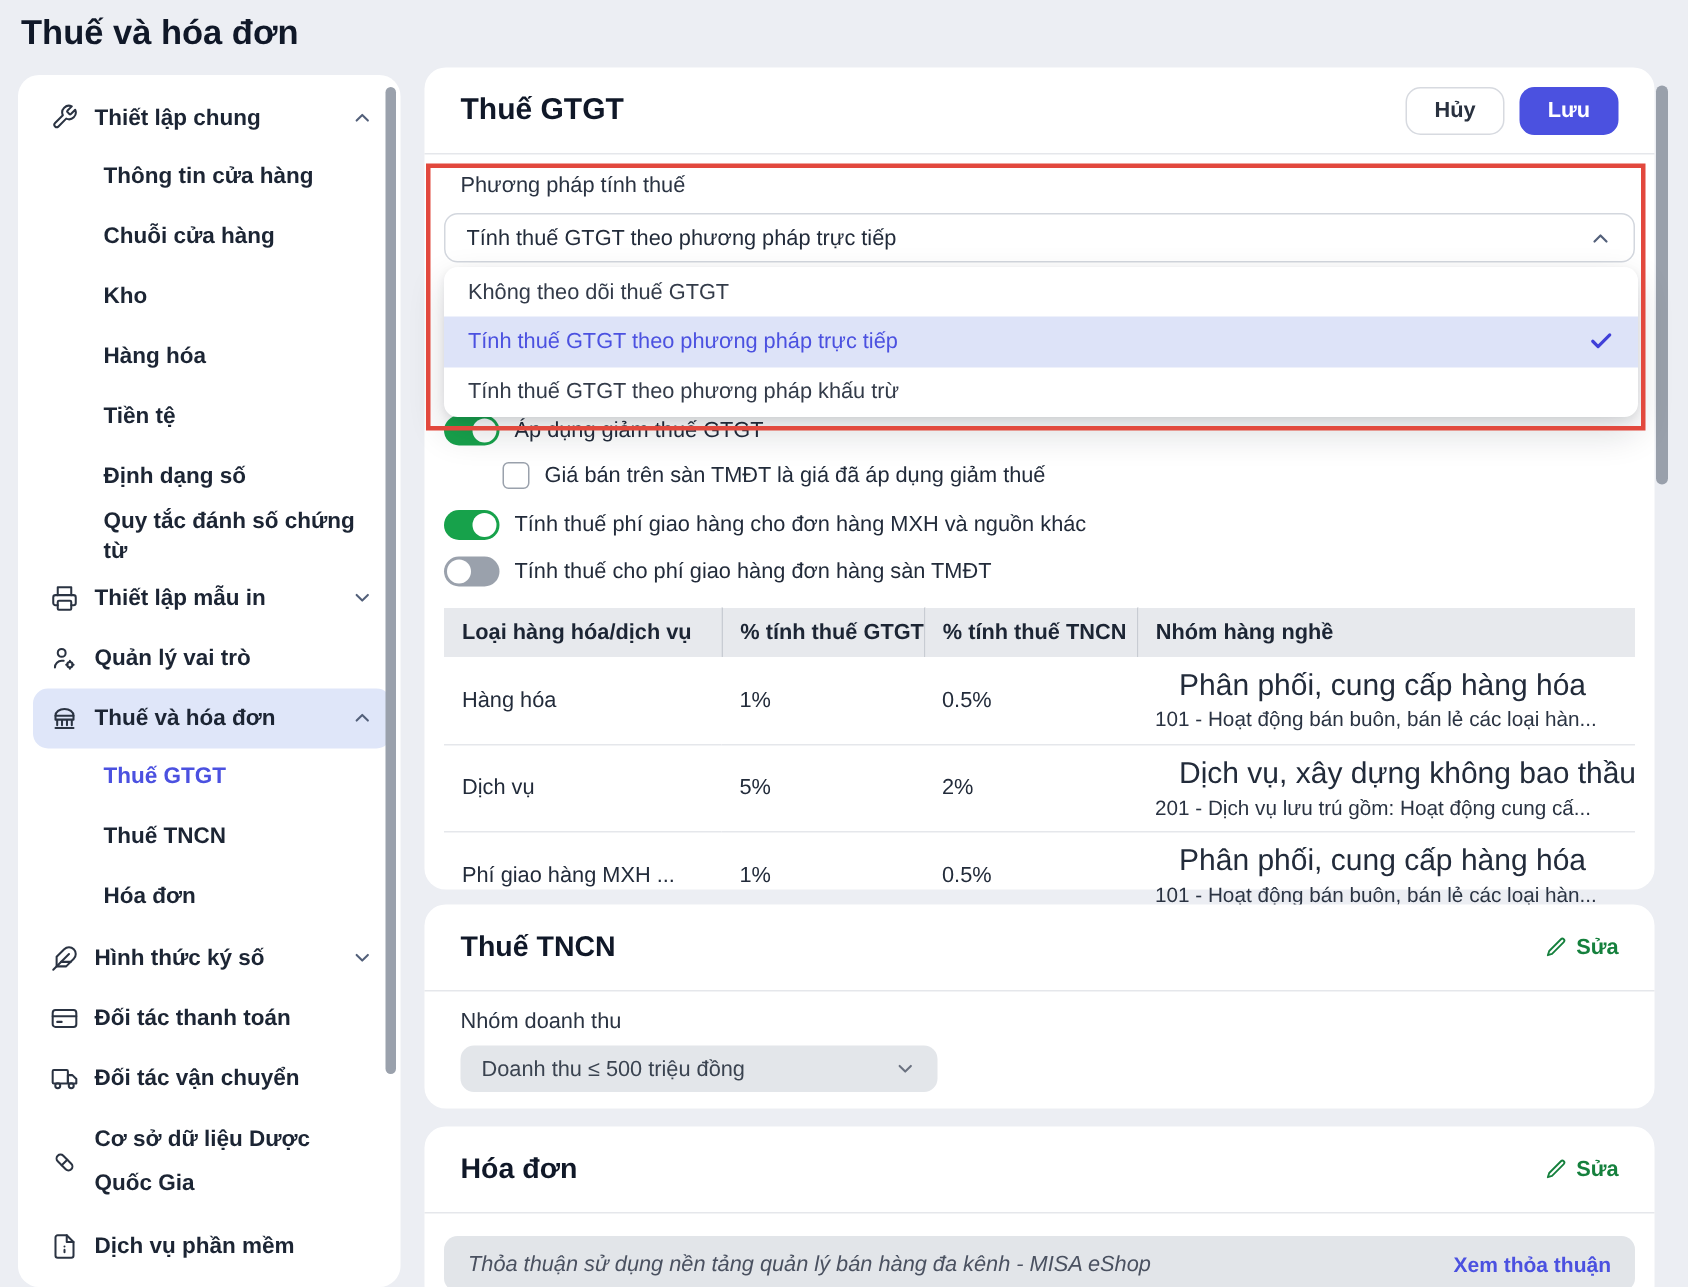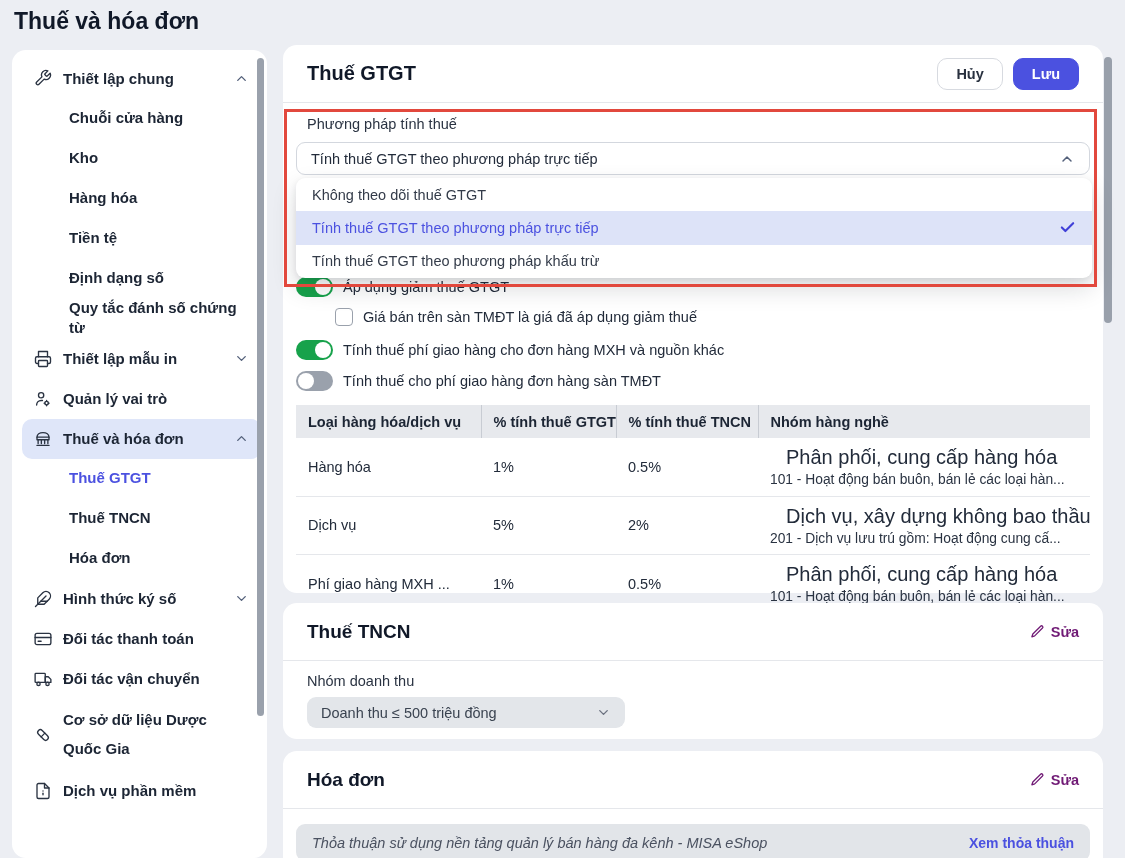--- a/index.html
+++ b/index.html
@@ -150,21 +150,21 @@
   }
   .tax-table tr:last-child td { border-bottom:1px solid #E5E7EB; }
   .group-title { font-weight:400; font-size:20px; line-height:1.35;padding-left:16px; }
   .group-desc { font-size:13.8px; line-height:1.35; color:#2A3342; }
 
   
   #card-tncn { top:603px; height:136px; }
   .card-title-sm { font-size:19px; font-weight:700; color:#101828; }
   .edit-link {
     display:flex; gap:6px;
-    color:#701a75; font-size:14.5px; font-weight:700; cursor:pointer;
+    color:#15803d; font-size:14.5px; font-weight:700; cursor:pointer;
   }
   .sub-label { font-size:14.5px; color:#2A3342; margin:12px 24px 8px; }
   .select-disabled {
     margin:0 24px; width:318px; height:31px;
     background:#E3E6EA; border-radius:9px;
     display:flex; align-items:center; padding:0 14px;
     font-size:14.5px; color:#3A4350;
   }
   .select-disabled .chev { margin-left:auto; color:#6B7280; }
 
@@ -250,20 +250,23 @@
 <nav class="sidebar">
   <div class="nav-item">
     <svg class="icon" width="18" height="18">
         <use href="#i-wrench"></use>
       </svg>
     <span>Thiết lập chung</span>
     <svg class="chev" width="15" height="15">
         <use href="#i-chev-up"></use>
       </svg>
   </div>
+  <div class="nav-sub">
+      <span>Thông tin cửa hàng</span>
+    </div>
   <div class="nav-sub">
       <span>Chuỗi cửa hàng</span>
     </div>
   <div class="nav-sub">
       <span>Kho</span>
     </div>
   <div class="nav-sub">
       <span>Hàng hóa</span>
     </div>
   <div class="nav-sub">

